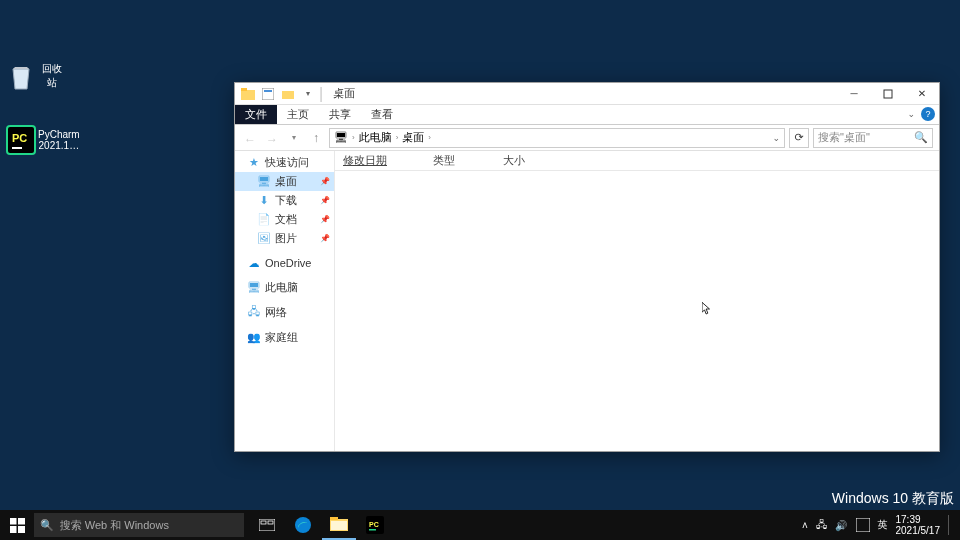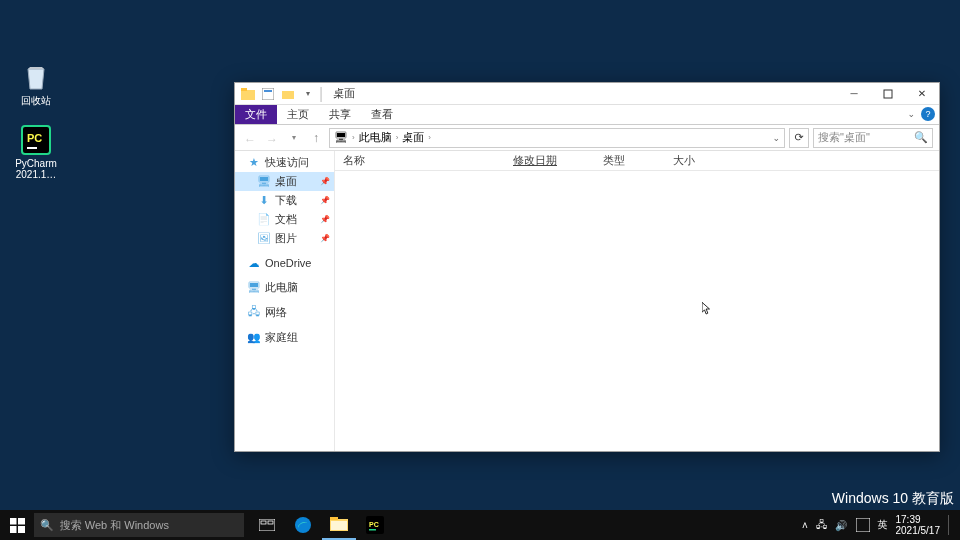--- a/index.html
+++ b/index.html
@@ -1,34 +1,34 @@
 <!DOCTYPE html>
 <html><head>
 <meta charset="utf-8">
 <style>
 * { margin: 0; padding: 0; box-sizing: border-box; font-family: "Microsoft YaHei", "Segoe UI", sans-serif; }
 body { width: 960px; height: 540px; background: #0d2b4a; overflow: hidden; position: relative; }
 
 
-.desktop-icon { position: absolute; width: 60px; display: flex; flex-direction: column; align-items: center; gap: 2px; color: #fff; font-size: 10px; text-align: center; cursor: pointer; }
+.desktop-icon { position: absolute; width: 60px; display: flex; align-items: center; gap: 2px; color: #fff; font-size: 10px; text-align: center; cursor: pointer; }
 .desktop-icon .icon-box { width: 32px; height: 32px; display: flex; align-items: center; justify-content: center; }
 
 
 .explorer { position: absolute; left: 234px; top: 82px; width: 706px; height: 370px; background: #fff; border: 1px solid #a0a0a0; box-shadow: 0 4px 20px rgba(0,0,0,0.4); display: flex; flex-direction: column; }
 
 .titlebar { height: 22px; background: #fff; display: flex; align-items: center; border-bottom: 1px solid #e0e0e0; }
 .titlebar .qat { display: flex; align-items: center; gap: 2px; padding-left: 4px; }
 .qat-icon { width: 18px; height: 18px; display: flex; align-items: center; justify-content: center; font-size: 10px; }
 .titlebar .title { margin-left: 10px; font-size: 11px; color: #333; }
 .titlebar .window-controls { margin-left: auto; display: flex; }
 .win-btn { width: 34px; height: 22px; display: flex; align-items: center; justify-content: center; font-size: 10px; color: #333; }
 
 .ribbon-tabs { height: 20px; display: flex; align-items: stretch; font-size: 11px; border-bottom: 1px solid #ccc; position: relative; }
 .ribbon-tab { padding: 2px 10px; color: #333; cursor: pointer; display: flex; align-items: center; }
-.ribbon-tab.file { background: #4c1d95; color: #fff; }
+.ribbon-tab.file { background: #0f172a; color: #fff; }
 .ribbon-expand { position: absolute; right: 4px; top: 2px; display: flex; gap: 6px; align-items: center; }
 .help-icon { width: 14px; height: 14px; border-radius: 50%; background: #1979ca; color: #fff; font-size: 9px; display: flex; align-items: center; justify-content: center; }
 
 .addressbar { height: 26px; display: flex; align-items: center; gap: 4px; padding: 3px 6px; border-bottom: 1px solid #e0e0e0; }
 .nav-btn { width: 18px; height: 18px; display: flex; align-items: center; justify-content: center; color: #888; font-size: 12px; }
 .nav-btn.disabled { color: #ccc; }
 .breadcrumb { flex: 1; height: 20px; border: 1px solid #ccc; display: flex; align-items: center; font-size: 11px; padding: 0 4px; gap: 4px; }
 .breadcrumb .sep { color: #888; font-size: 8px; }
 .refresh-btn { width: 20px; height: 20px; border: 1px solid #ccc; display: flex; align-items: center; justify-content: center; font-size: 11px; color: #333; }
 .searchbox { width: 120px; height: 20px; border: 1px solid #ccc; display: flex; align-items: center; padding: 0 4px; font-size: 11px; color: #888; }
@@ -206,21 +206,20 @@
         <span>网络</span>
       </div>
       <div class="nav-item" style="margin-top:6px;">
         <span class="nav-icon" style="color:#6ab04c;">👥</span>
         <span>家庭组</span>
       </div>
     </div>
 
     <div class="contentpane">
       <div class="col-headers">
-        <div class="col name">名称</div>
         <div class="col date">修改日期</div>
         <div class="col type">类型</div>
         <div class="col size">大小</div>
       </div>
     </div>
   </div>
 
 </div>
 
 <svg class="cursor" style="left:702px; top:302px;" viewBox="0 0 12 16">

